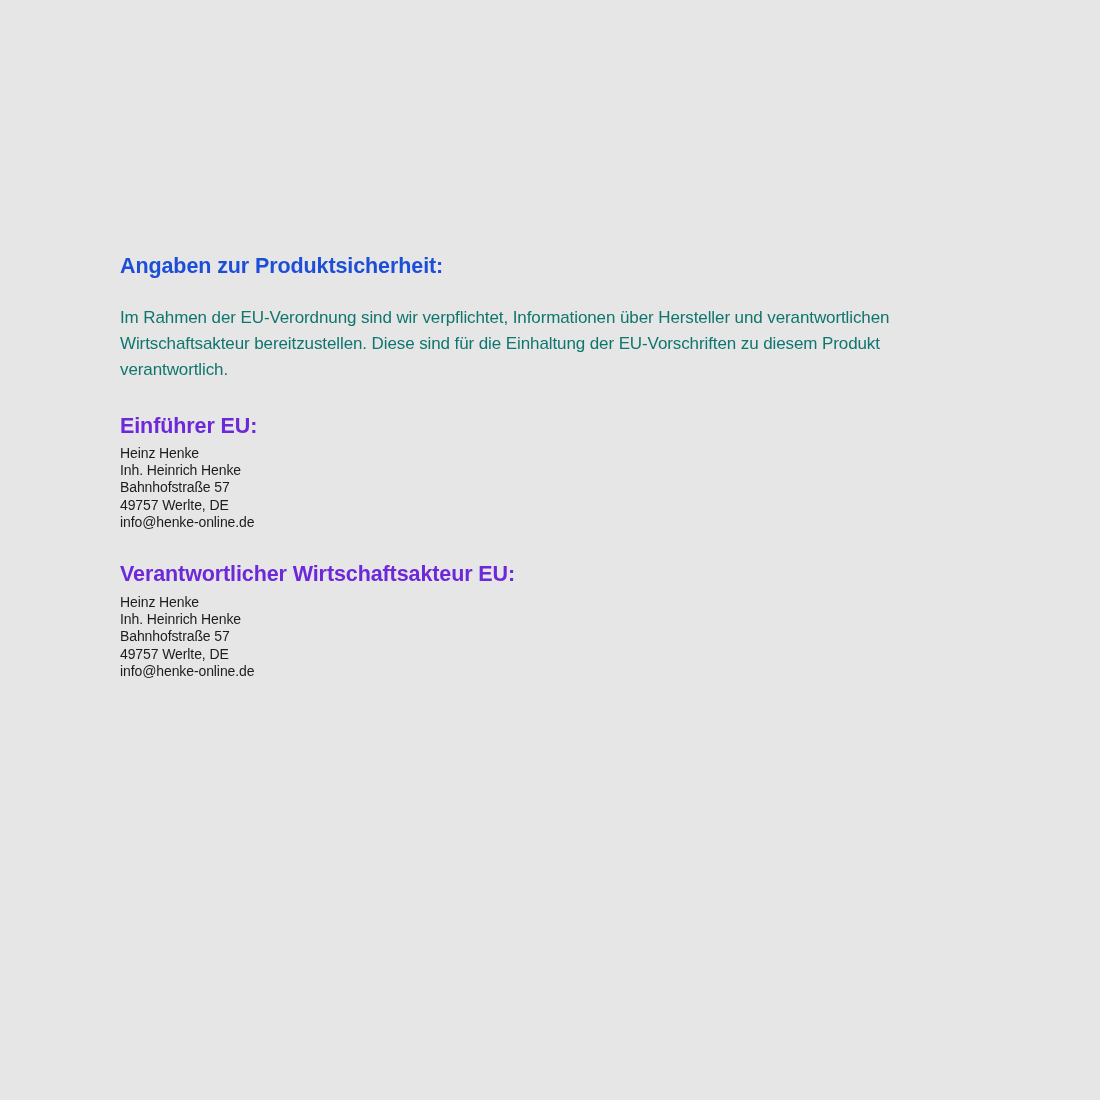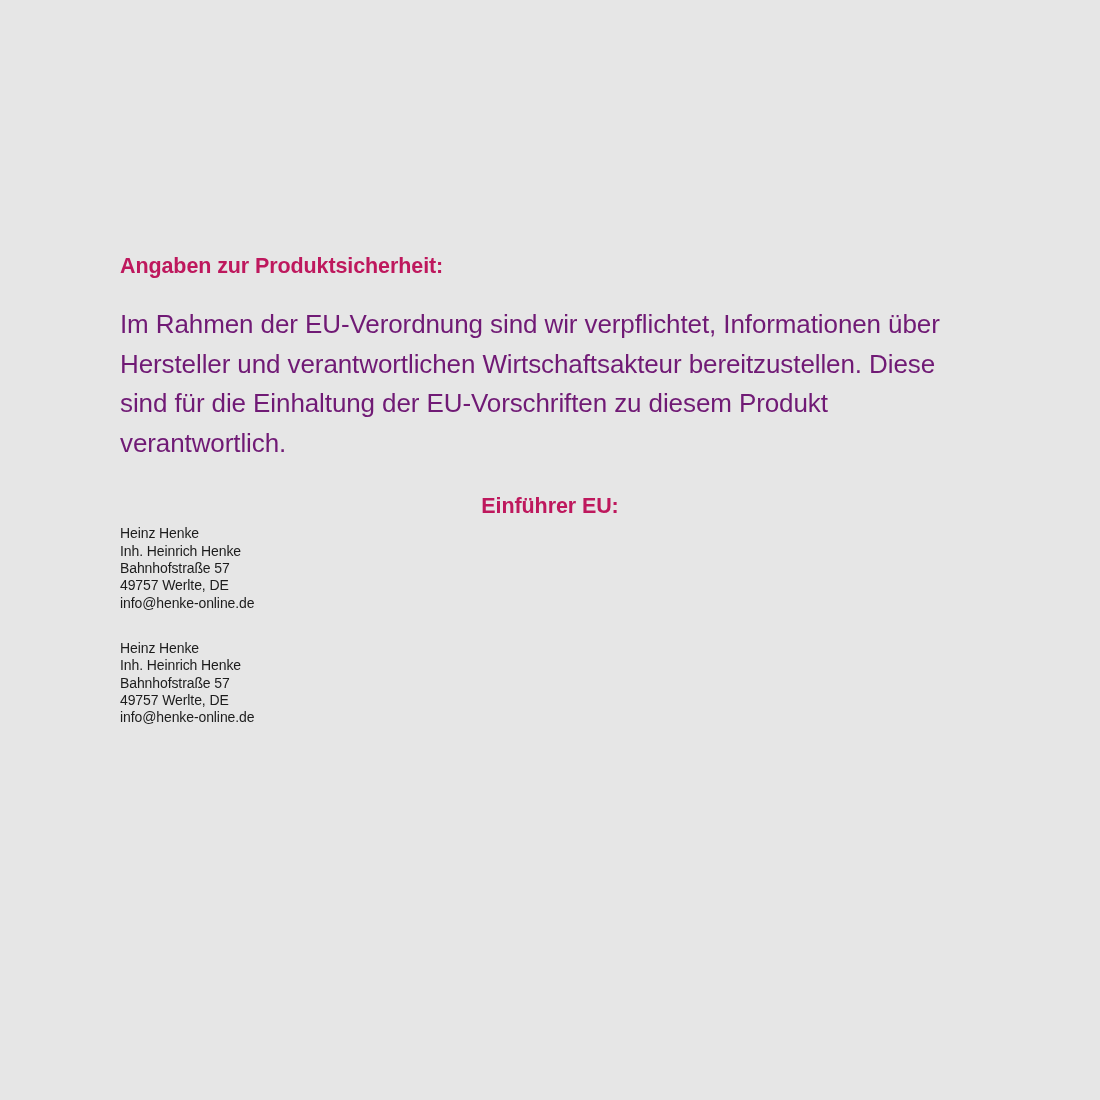--- a/index.html
+++ b/index.html
@@ -24,43 +24,42 @@
     position: absolute;
     left: 120px;
     top: 252px;
     width: 860px;
   }
   .heading {
     font-size: 21.5px;
     font-weight: bold;
     letter-spacing: -0.1px;
     line-height: 1.35;
-    color: #be185d;
+    color: #1d4ed8;
     margin: 0;
   }
   .intro {
     margin: 0;
     padding-top: 24px;
-    font-size: 26px;
+    font-size: 17px;
     line-height: 1.52;
-    color: #701a75;
+    color: #0f766e;
     letter-spacing: -0.1px;
     max-width: 850px;
   }
   .block {
     padding-top: 28px;
   }
   .block-title {
     font-size: 21.5px;
     font-weight: bold;
     letter-spacing: -0.1px;
     line-height: 1.45;
-    color: #be185d;
+    color: #6d28d9;
     margin: 0 0 3px 0;
-    text-align: center;
   }
   .block-line {
     font-size: 14px;
     line-height: 1.24;
     letter-spacing: -0.1px;
     color: #1c1c1c;
     margin: 0;
   }
 </style>
 </head>
@@ -76,20 +75,21 @@
     <div class="block">
       <p class="block-title">Einführer EU:</p>
       <p class="block-line">Heinz Henke</p>
       <p class="block-line">Inh. Heinrich Henke</p>
       <p class="block-line">Bahnhofstraße 57</p>
       <p class="block-line">49757 Werlte, DE</p>
       <p class="block-line">info@henke-online.de</p>
     </div>
 
     <div class="block">
+      <p class="block-title">Verantwortlicher Wirtschaftsakteur EU:</p>
       <p class="block-line">Heinz Henke</p>
       <p class="block-line">Inh. Heinrich Henke</p>
       <p class="block-line">Bahnhofstraße 57</p>
       <p class="block-line">49757 Werlte, DE</p>
       <p class="block-line">info@henke-online.de</p>
     </div>
 
   </div>
 </div>
 

